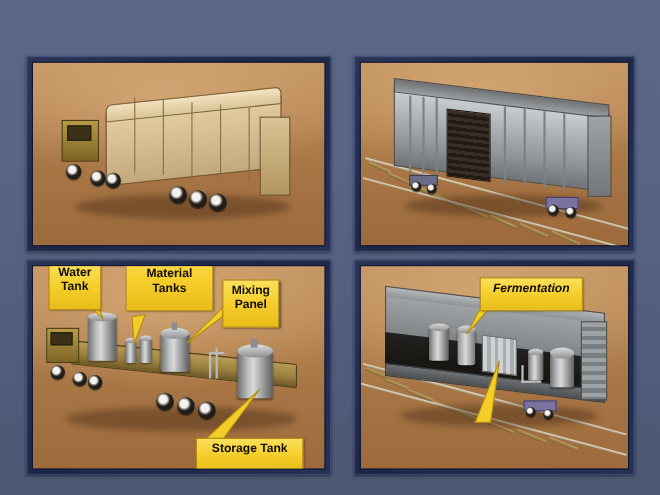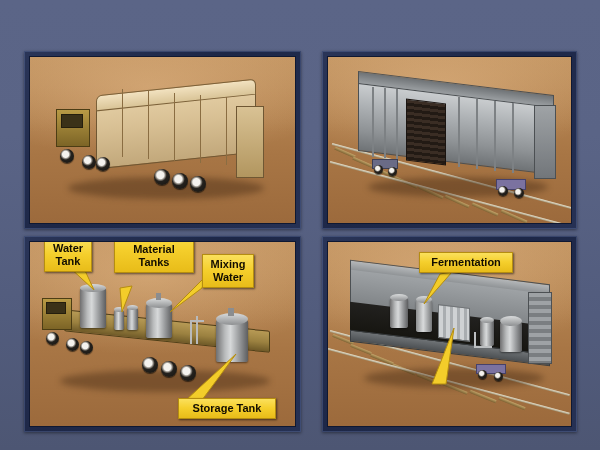--- a/index.html
+++ b/index.html
@@ -100,21 +100,21 @@
 
   
   .callout{
     position:absolute;
     background:linear-gradient(180deg,#fbe05c 0%,#f5cf2c 48%,#e8bc19 100%);
     border:1px solid #b58d10;
     color:#120d00;
     font-weight:bold;
     font-size:11px;
     line-height:13px;
-    padding:3px 5px 3px 5px;
+    padding:3px 5px 13px 5px;
     text-align:center;
     box-shadow:1px 1px 2px rgba(0,0,0,.55);
     white-space:pre-line;
     z-index:6;
     box-sizing:border-box;
   }
   .leader{
     position:absolute;z-index:5;overflow:visible;
     pointer-events:none;
   }
@@ -262,21 +262,21 @@
       <svg class="leader" style="left:0;top:0;width:267px;height:184px;">
         <polygon points="156,158 172,158 206,112"></polygon>
       </svg>
 
       <div class="callout" style="left:14px;top:-4px;width:48px;">Water
 Tank</div>
       <div class="callout" style="left:84px;top:-16px;width:80px;">Active
 Material
 Tanks</div>
       <div class="callout" style="left:172px;top:12px;width:52px;">Mixing
-Water</div>
+Panel</div>
       <div class="callout" style="left:148px;top:156px;width:98px;">Storage Tank</div>
     </div>
   </div>
 
   <div class="frame right row2">
     <div class="scene">
 
       <div class="tie" style="left:4px;top:96px;width:22px;transform:rotate(22deg);"></div>
       <div class="tie" style="left:22px;top:106px;width:22px;transform:rotate(22deg);"></div>
       <div class="tie" style="left:42px;top:116px;width:24px;transform:rotate(22deg);"></div>
@@ -332,17 +332,17 @@
       <div class="wheel" style="left:150px;top:128px;width:9px;height:9px;"></div>
       <div class="wheel" style="left:166px;top:130px;width:9px;height:9px;"></div>
 
       <svg class="leader" style="left:0;top:0;width:245px;height:184px;">
         <polygon points="112,32 124,30 96,62"></polygon>
       </svg>
       <svg class="leader" style="left:0;top:0;width:245px;height:184px;">
         <polygon points="104,142 118,142 126,86"></polygon>
       </svg>
 
-      <div class="callout" style="left:91px;top:10px;width:94px;">Fermentation</div>
+      <div class="callout" style="left:108px;top:10px;width:94px;font-style:italic;">Fermentation</div>
     </div>
   </div>
 
 </div>
 
 </body></html>

